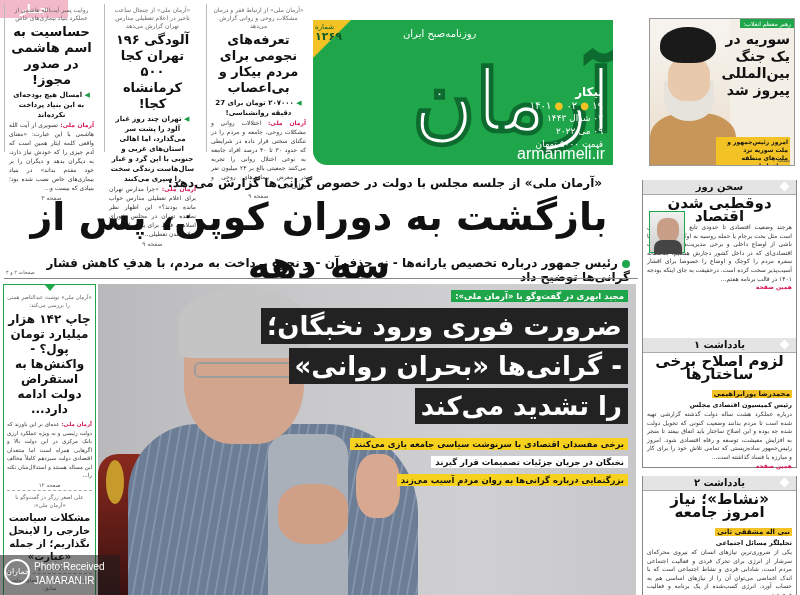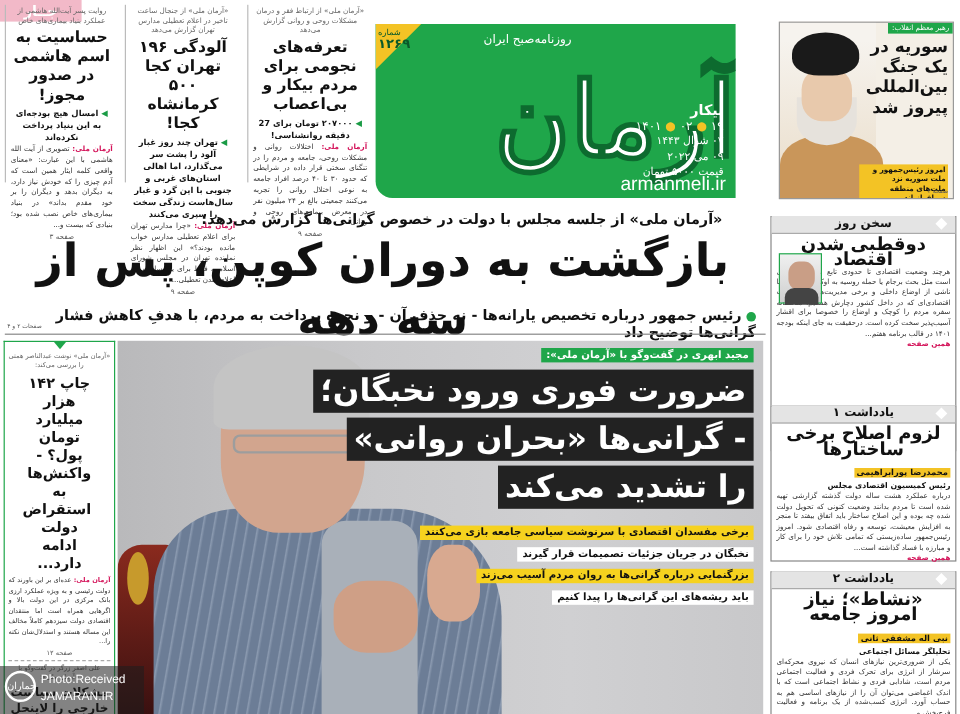--- a/index.html
+++ b/index.html
@@ -36,21 +36,21 @@
 .leader-page{position:absolute;right:4px;bottom:2px;font-size:5px;color:#555}
 .overline{position:absolute;left:150px;top:176px;width:470px;text-align:center;font-size:12px;font-weight:bold}
 .headline{position:absolute;left:4px;top:193px;width:630px;text-align:center;font-size:38px;font-weight:bold;line-height:48px;letter-spacing:-1px}
 .subline{position:absolute;left:30px;top:256px;width:600px;font-size:12px;font-weight:bold}
 .subline .dot{display:inline-block;width:8px;height:8px;background:#1fa64a;border-radius:50%;margin-left:4px;vertical-align:middle}
 .pages-small{position:absolute;left:6px;top:269px;font-size:5px;color:#555}
 .rule{position:absolute;left:4px;top:278px;width:634px;height:1px;background:#888}
 .sidebar-left{position:absolute;left:3px;top:284px;width:93px;height:311px;border:1px solid #1fa64a;border-bottom:none;background:#fff;text-align:center;padding:4px 3px}
 .sidebar-left .tri{width:0;height:0;border-left:5px solid transparent;border-right:5px solid transparent;border-top:6px solid #1fa64a;margin:-4px auto 2px}
 .sl-kicker{font-size:5.5px;color:#666;line-height:8px}
-.sl-title{font-weight:bold;font-size:12px;line-height:15px;margin:3px 16px}
+.sl-title{font-weight:bold;font-size:12px;line-height:15px;margin:3px 0}
 .sl-body{font-size:5.5px;line-height:8.5px;text-align:justify;color:#333}
 .sl-body .src{color:#d4145a;font-weight:bold}
 .sl-page{font-size:5.5px;color:#555;margin:2px 0;border-bottom:1px dashed #aaa;padding-bottom:2px}
 .sl-title2{font-weight:bold;font-size:10px;line-height:13px;margin:2px 0}
 .photo-box{position:absolute;left:98px;top:284px;width:538px;height:391px;background:linear-gradient(90deg,#b9b9bb 0%,#c9c9cb 40%,#d0d0d2 70%,#c8c8ca 100%);overflow:hidden}
 .chair{position:absolute;left:0;top:170px;width:60px;height:141px;background:linear-gradient(#8a2a1e,#3a1010);border-radius:20px 20px 0 0}
 .chair:before{content:"";position:absolute;left:8px;top:6px;width:18px;height:44px;background:#c79a2c;border-radius:50%}
 .suit{position:absolute;left:30px;top:140px;width:290px;height:190px;background:repeating-linear-gradient(100deg,#6c7d96 0,#6c7d96 6px,#8b9ab0 7px,#6c7d96 9px);border-radius:70px 90px 0 0}
 .shirt{position:absolute;left:170px;top:150px;width:80px;height:170px;background:#a9b0b9;border-radius:20px 20px 0 0}
 .head{position:absolute;left:86px;top:10px;width:120px;height:150px;background:#d2a58e;border-radius:45% 45% 40% 40%}
@@ -143,21 +143,21 @@
 <div class="sidebar-left">
   <div class="tri"></div>
   <div>
     <div class="sl-kicker">«آرمان ملی» نوشت عبدالناصر همتی را بررسی می‌کند:</div>
     <div class="sl-title">چاپ ۱۴۲ هزار میلیارد تومان پول؟ - واکنش‌ها به استقراض دولت ادامه دارد...</div>
     <div class="sl-body"><span class="src">آرمان ملی:</span> <span>عده‌ای بر این باورند که دولت رئیسی و به ویژه عملکرد ارزی بانک مرکزی در این دولت بالا و اگرهایی همراه است اما منتقدان اقتصادی دولت سیزدهم کاملاً مخالف این مساله هستند و استدلال‌شان نکته را...</span></div>
     <div class="sl-page">صفحه ۱۲</div>
   </div>
   <div>
     <div class="sl-kicker">علی اصغر زرگر در گفت‌وگو با «آرمان ملی»:</div>
-    <div class="sl-title2">مشکلات سیاست خارجی را لاینحل نگذاریم؛ از جمله «چیزی»</div>
+    <div class="sl-title2">مشکلات سیاست خارجی را لاینحل نگذاریم؛ از جمله «عبارت»</div>
     <div class="sl-page">صفحات ۶ و ۷</div>
   </div>
   <div>
     <div class="sl-kicker">در نشست جمعی از اعضای دولت سابق:</div>
     <div class="sl-title2">روحانی از «کمک به دولت» ...</div>
   </div>
 </div>
 
 <div class="photo-box">
   <div class="chair"></div>
@@ -170,21 +170,20 @@
   <div class="hand2"></div>
 
   <div class="interview-kicker">مجید ابهری در گفت‌وگو با «آرمان ملی»:</div>
   <div class="dark-line" style="top:24px">ضرورت فوری ورود نخبگان؛</div>
   <div class="dark-line" style="top:64px">- گرانی‌ها «بحران روانی»</div>
   <div class="dark-line" style="top:104px">را تشدید می‌کند</div>
 
   <div class="yl y" style="top:154px">برخی مفسدان اقتصادی با سرنوشت سیاسی جامعه بازی می‌کنند</div>
   <div class="yl w" style="top:172px">نخبگان در جریان جزئیات تصمیمات قرار گیرند</div>
   <div class="yl y" style="top:190px">بزرگنمایی درباره گرانی‌ها به روان مردم آسیب می‌زند</div>
-  <div class="yl w" style="top:208px">باید ریشه‌های این گرانی‌ها را پیدا کنیم</div>
   <div class="pgtag">صفحات ۶ و ۷</div>
 </div>
 
 <div class="op-box" style="top:180px;height:196px">
   <div class="op-head">سخن روز</div>
   <div class="op-title">دوقطبی شدن اقتصاد</div>
   <div class="op-photo" style="top:30px"></div>
   <div class="op-body">هرچند وضعیت اقتصادی تا حدودی تابع شرایط خارجی است مثل بحث برجام یا حمله روسیه به اوکراین ولی بعضا ناشی از اوضاع داخلی و برخی مدیریت‌هاست. وضعیت اقتصادی‌ای که در داخل کشور دچارش هستیم، متاسفانه سفره مردم را کوچک و اوضاع را خصوصا برای اقشار آسیب‌پذیر سخت کرده است. درحقیقت به جای اینکه بودجه ۱۴۰۱ در قالب برنامه هفتم...</div>
   <div class="op-more">همین صفحه</div>
 </div>

